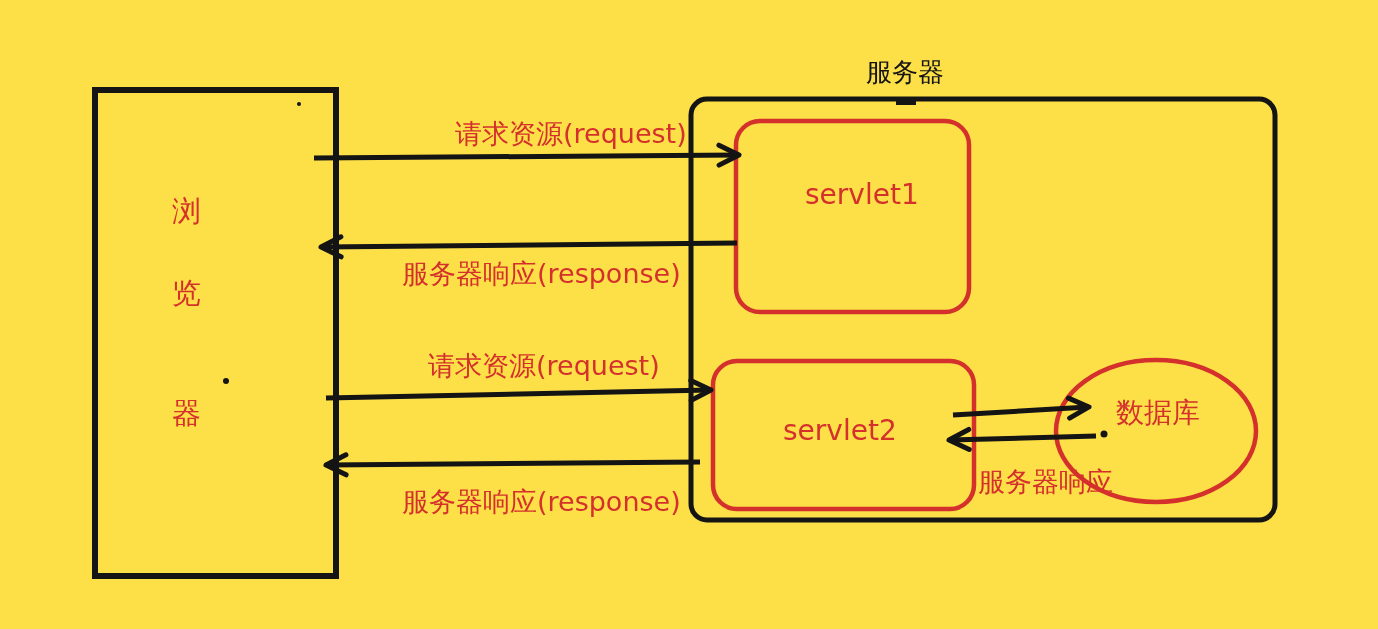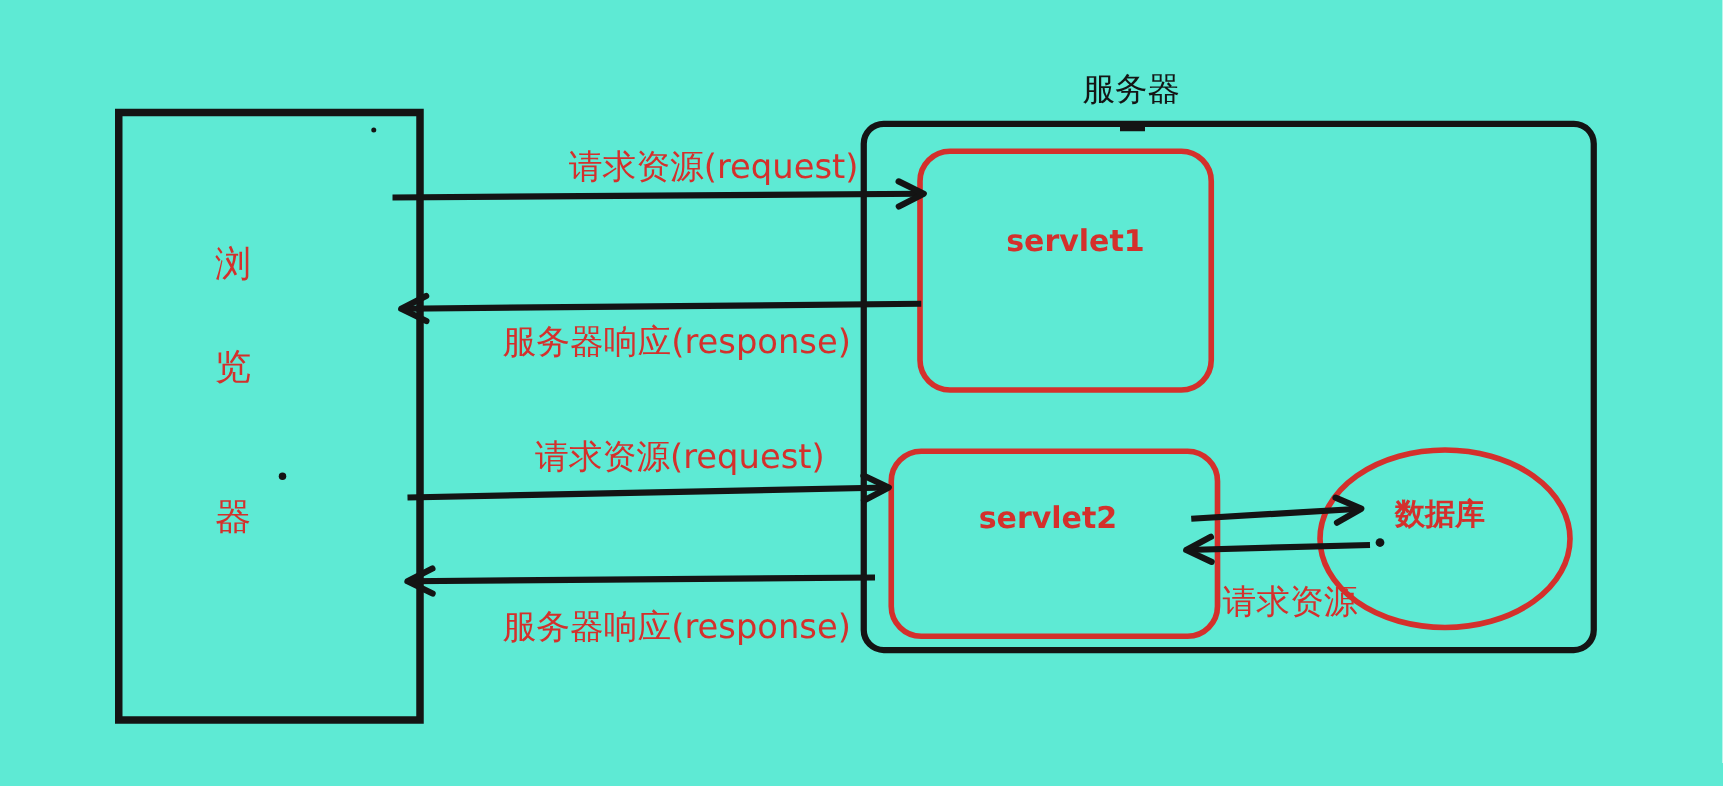--- a/index.html
+++ b/index.html
@@ -1,39 +1,39 @@
 <!DOCTYPE html>
 <html style="--ink: #141414; --red: #d4302c;"><head>
 <meta charset="utf-8">
 <style>
   html, body { margin: 0; padding: 0; background: #ffffff; }
   body { font-family: "DejaVu Sans", "Liberation Sans", sans-serif; }
   .canvas {
     position: relative;
     width: 1378px;
     height: 629px;
-    background: #5eead4;
+    background: #fde047;
     overflow: hidden;
   }
   svg.layer { position: absolute; left: 0; top: 0; width: 1378px; height: 629px; }
 
   .stroke-ink { stroke: var(--ink, #141414); fill: none; }
   .stroke-red { stroke: var(--red, #d4302c); fill: none; }
   .dot { fill: var(--ink, #141414); stroke: none; }
 
   .lbl {
     position: absolute;
     white-space: nowrap;
     color: var(--red, #d4302c);
     font-size: 27px;
     line-height: 1.1;
   }
   .lbl.black { color: var(--ink, #141414); }
   .lbl.big { font-size: 26px; }
-  .lbl.node { font-size: 24px; font-weight: bold; }
+  .lbl.node { font-size: 28px; }
 
   .browser-char {
     position: absolute;
     color: var(--red, #c24034);
     font-size: 29px;
   }
 </style>
 </head>
 <body>
 
@@ -69,22 +69,22 @@
     <line x1="896" y1="102" x2="916" y2="102" class="stroke-ink" stroke-width="6"></line>
   </svg>
 
   <div class="lbl black big" style="left:866px; top:58px;">服务器</div>
 
   <span class="browser-char" style="left:172px; top:192px;">浏</span>
   <span class="browser-char" style="left:172px; top:274px;">览</span>
   <span class="browser-char" style="left:172px; top:394px;">器</span>
 
   <div class="lbl node" style="left:805px; top:180px;">servlet1</div>
-  <div class="lbl node" style="left:783px; top:401px;">servlet2</div>
+  <div class="lbl node" style="left:783px; top:416px;">servlet2</div>
   <div class="lbl node" style="left:1116px; top:398px;">数据库</div>
 
   <div class="lbl" style="left:455px; top:119px;">请求资源(request)</div>
   <div class="lbl" style="left:402px; top:259px;">服务器响应(response)</div>
   <div class="lbl" style="left:428px; top:351px;">请求资源(request)</div>
   <div class="lbl" style="left:402px; top:487px;">服务器响应(response)</div>
-  <div class="lbl" style="left:978px; top:467px;">请求资源</div>
+  <div class="lbl" style="left:978px; top:467px;">服务器响应</div>
 
 </div>
 
 </body></html>

